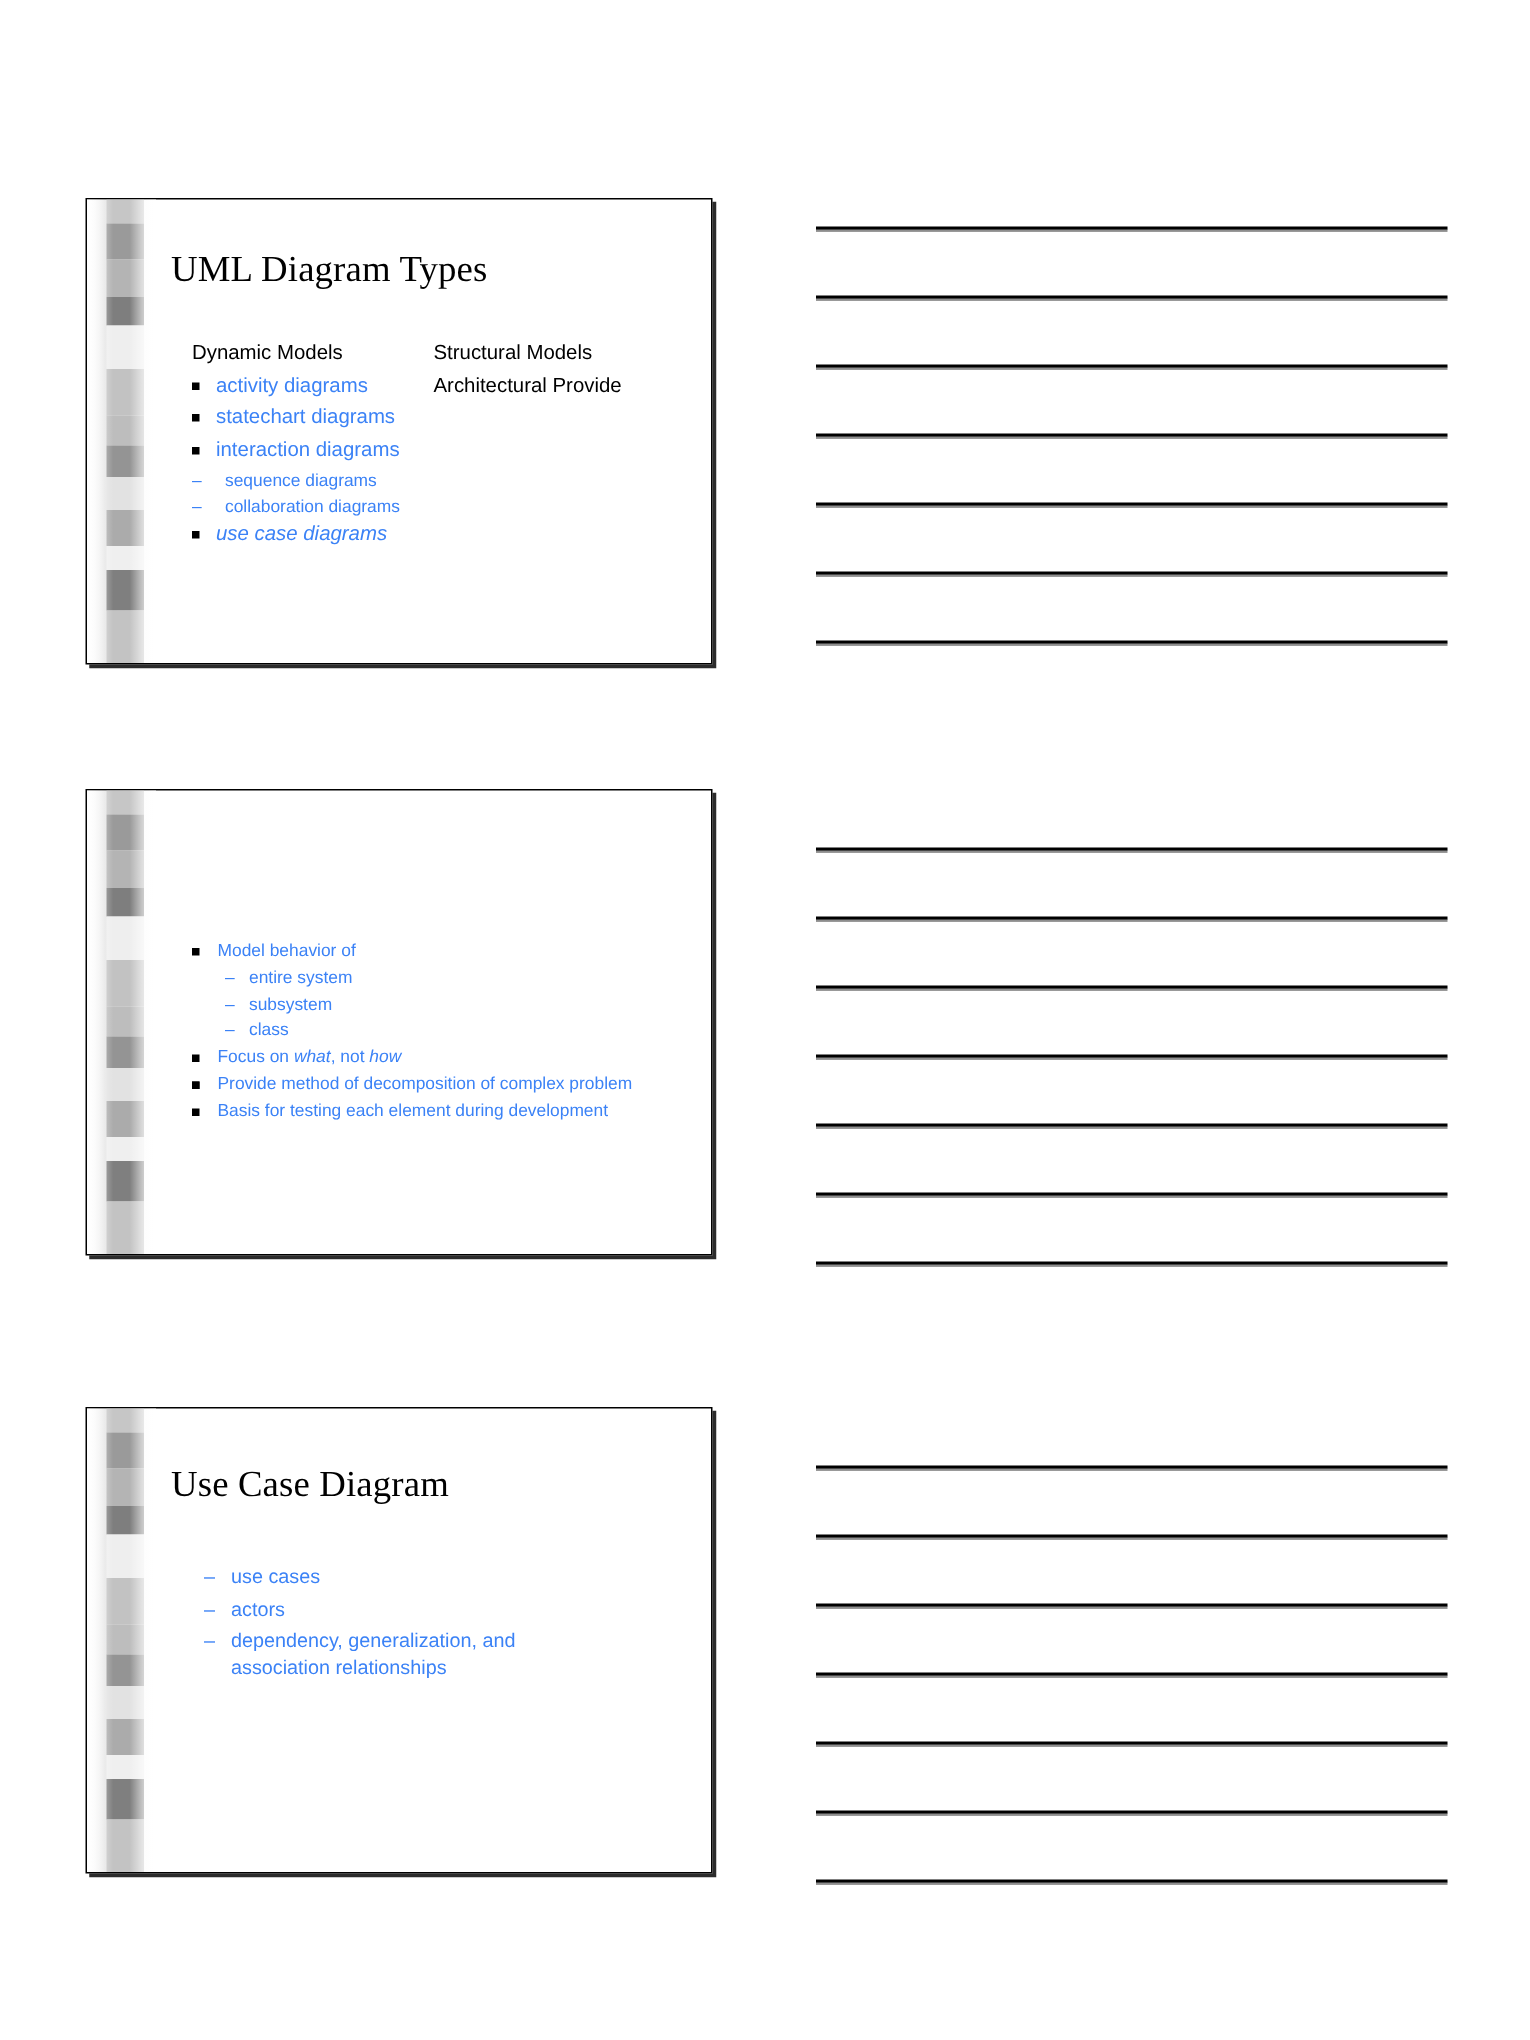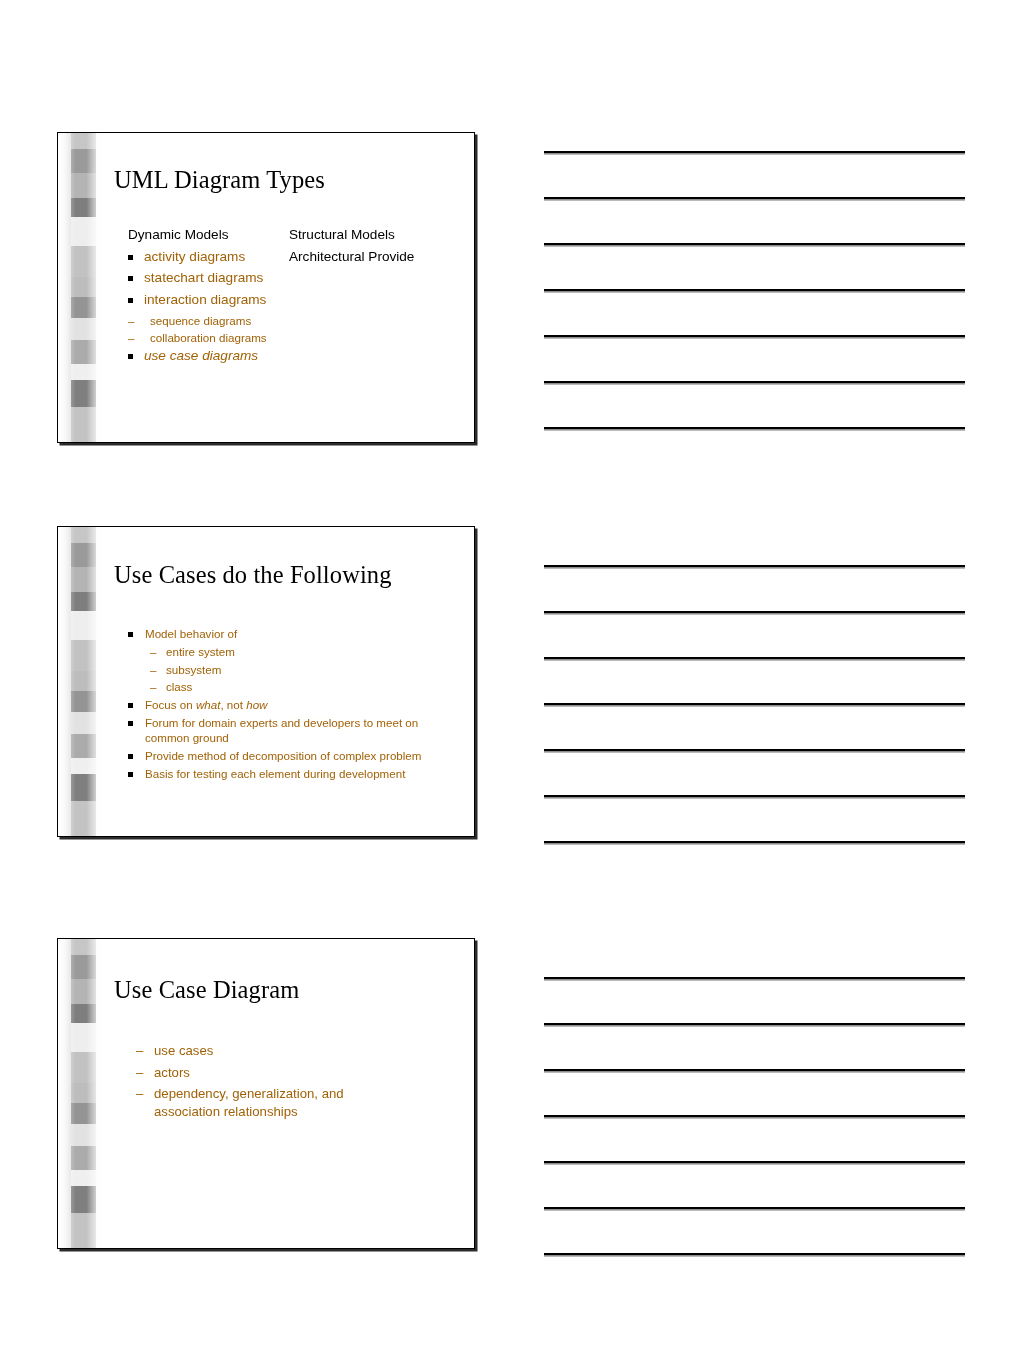--- a/index.html
+++ b/index.html
@@ -102,21 +102,21 @@
   .s3 .slide-title { position: absolute; left: 0;  top: 38px; }
 
   
   ul.lv {
     list-style: none;
     margin: 0;
     padding: 0;
   }
   li.row {
     position: relative;
-    color: #a16207;
+    color: #3b82f6;
   }
   .bsq {
     position: absolute;
     left: 0;
     width: 5px;
     height: 5px;
     background: #000;
   }
   .bdash {
     position: absolute;
@@ -306,21 +306,20 @@
             <i style="height: 24px; background: rgb(226, 226, 226);"></i>
             <i style="height: 26px; background: rgb(171, 171, 171);"></i>
             <i style="height: 18px; background: rgb(239, 239, 239);"></i>
             <i style="height: 30px; background: rgb(127, 127, 127);"></i>
             <i style="height: 38px; background: rgb(195, 195, 195);"></i>
           </div>
         <div class="strip-veil"></div>
       </div>
 
       <div class="slide-body">
-        <div class="slide-title">Use Cases do the Following</div>
 
         <div class="bodywrap">
           <ul class="lv">
             <li class="row l1">
               <span class="bsq"></span>
               <span>Model behavior of</span>
             </li>
             <li class="row l2">
               <span class="bdash">–</span>
               <span>entire system</span>
@@ -332,21 +331,20 @@
             <li class="row l2">
               <span class="bdash">–</span>
               <span>class</span>
             </li>
             <li class="row l1">
               <span class="bsq"></span>
               <span><span>Focus on </span><span class="it">what</span><span>, not </span><span class="it">how</span></span>
             </li>
             <li class="row l1">
               <span class="bsq"></span>
-              <span>Forum for domain experts and developers to meet on common ground</span>
             </li>
             <li class="row l1">
               <span class="bsq"></span>
               <span>Provide method of decomposition of complex problem</span>
             </li>
             <li class="row l1">
               <span class="bsq"></span>
               <span>Basis for testing each element during development</span>
             </li>
           </ul>

